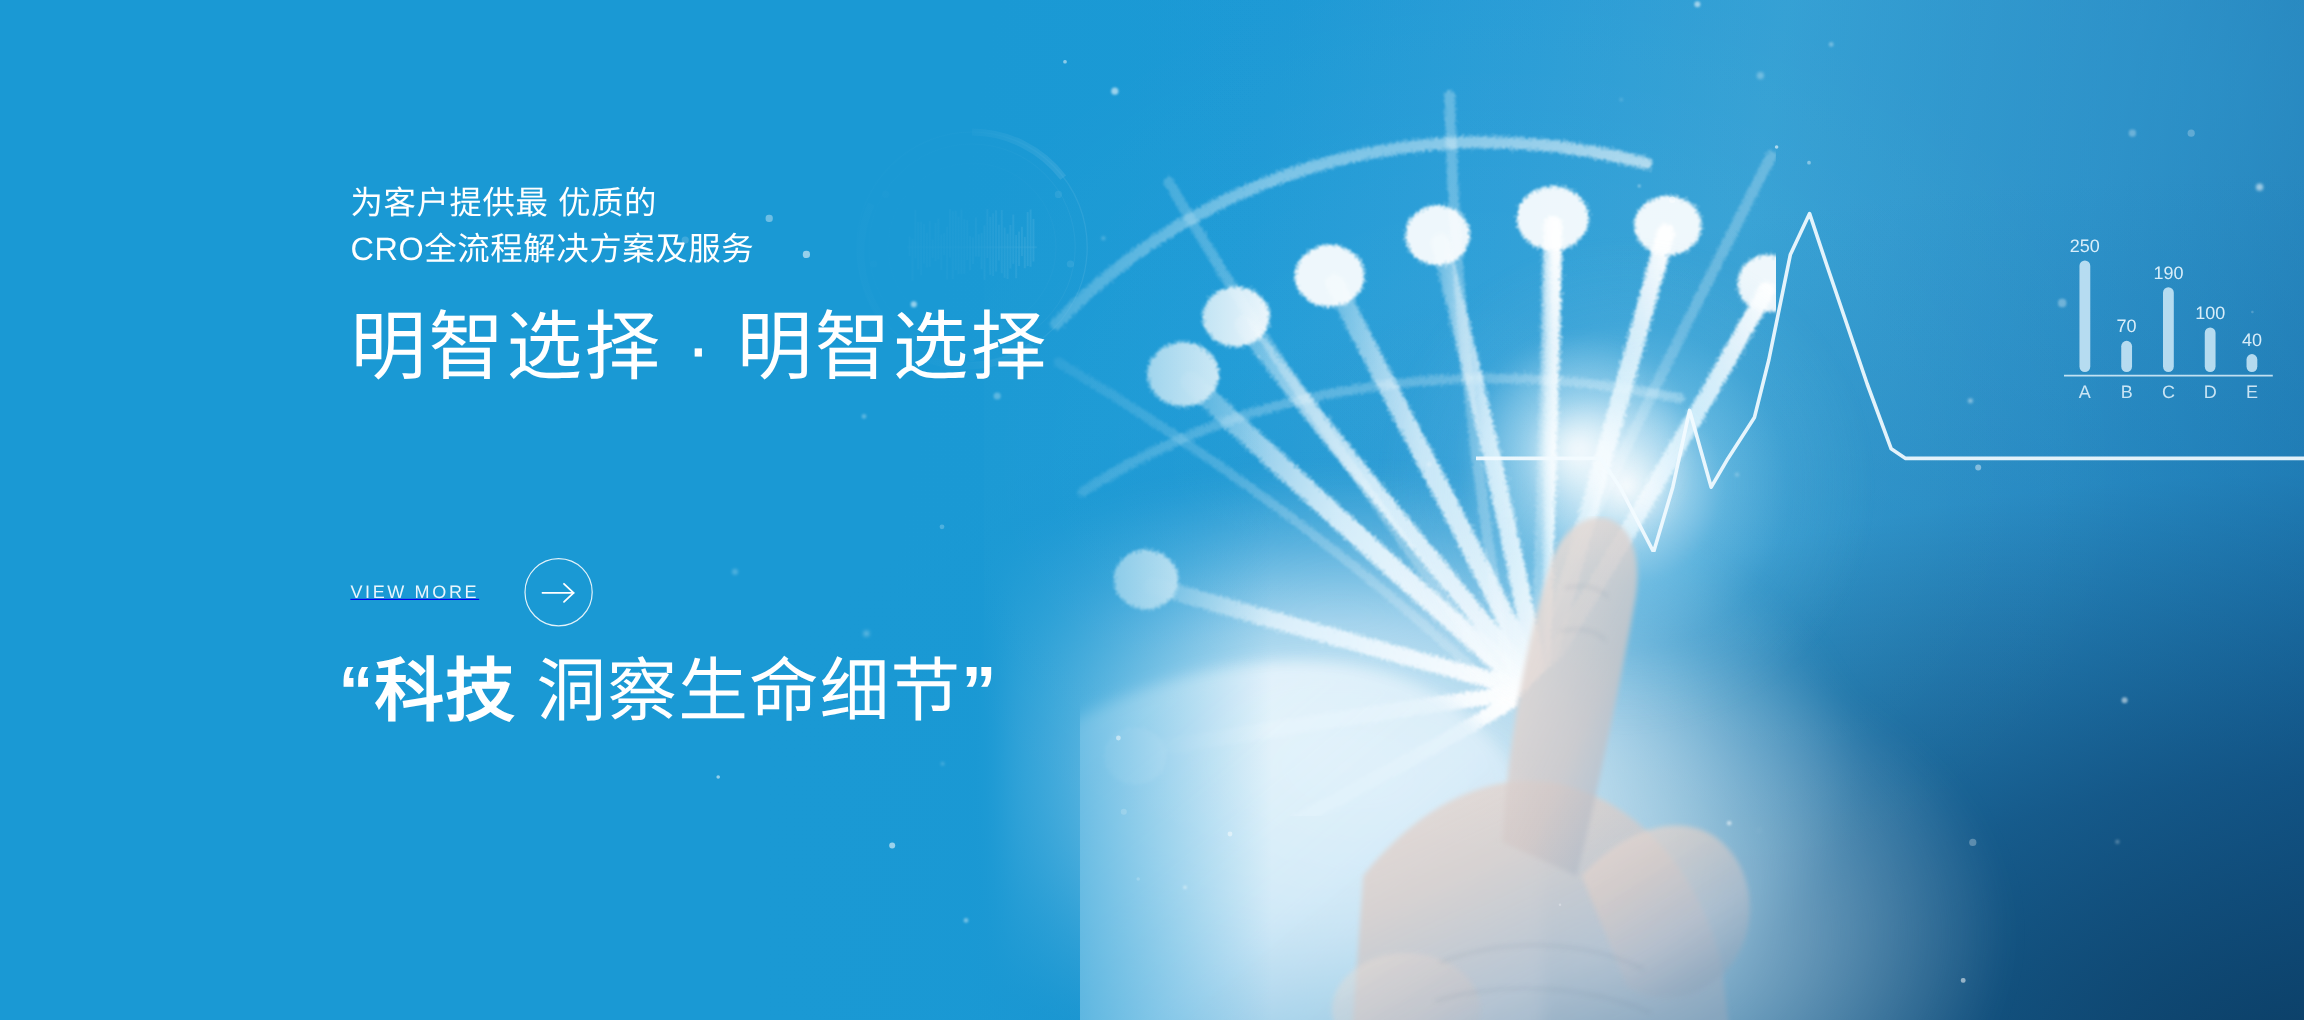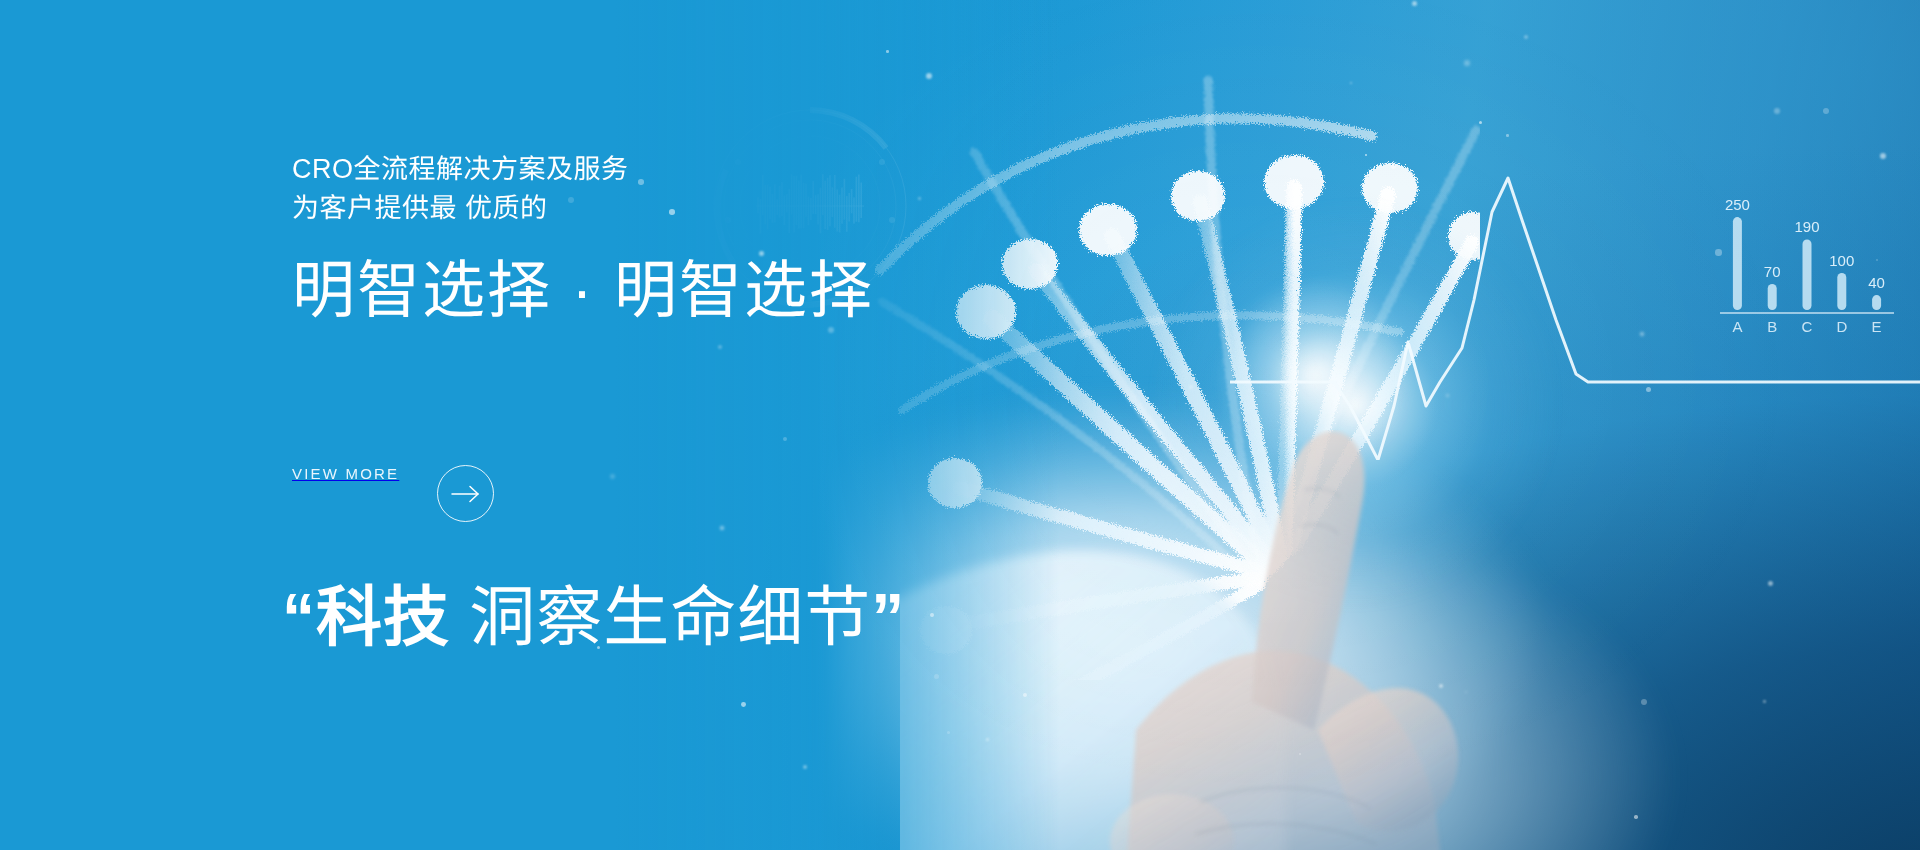--- a/index.html
+++ b/index.html
@@ -114,47 +114,46 @@
     font-weight:400;
     letter-spacing:2px;
     color:#ffffff;
     white-space:nowrap;
   }
 
   
   .viewmore{
     position:absolute;
     left:292px; top:465px;
-    display:flex; align-items:flex-start; gap:38px;
+    display:flex; align-items:center; gap:38px;
     cursor:pointer;
     user-select:none;
   }
   .viewmore-label{
     font-size:15px;
     letter-spacing:2.2px;
     color:#eaf6fd;
     font-weight:400;
   }
   .viewmore-circle{
     width:57px;height:57px;border-radius:50%;
     border:1.4px solid rgba(255,255,255,.88);
     display:flex;align-items:center;justify-content:center;
   }
   .viewmore-circle svg{display:block;}
 
   
   .quote{
     position:absolute;
     left:282px; top:545px;
-    font-size:66px;
+    font-size:58px;
     line-height:1.1;
     color:#ffffff;
     white-space:nowrap;
     letter-spacing:1px;
-    margin-top:36px;
   }
   .quote .mark{font-weight:700;}
   .quote .strong{font-weight:700;}
   .quote .light{font-weight:400;}
 
   
   .veil{
     position:absolute; left:820px; top:0; width:1100px; height:100%;
     background:radial-gradient(70% 70% at 40% 45%, rgba(255,255,255,.05) 0%, rgba(255,255,255,0) 70%);
     pointer-events:none;
@@ -442,22 +441,22 @@
       <i style="left: 720px; top: 526px; width: 3.6px; height: 3.6px; opacity: 0.66; filter: blur(1.6px);"></i>
       <i style="left: 1880px; top: 153px; width: 5.9px; height: 5.9px; opacity: 0.69; filter: blur(1.2px);"></i>
       <i style="left: 741px; top: 702px; width: 4.9px; height: 4.9px; opacity: 0.7; filter: blur(0.3px);"></i>
       <i style="left: 947px; top: 731px; width: 3.4px; height: 3.4px; opacity: 0.22; filter: blur(0.1px);"></i>
       <i style="left: 926px; top: 73px; width: 6.3px; height: 6.3px; opacity: 0.7; filter: blur(1px);"></i>
       <i style="left: 1439px; top: 684px; width: 4.2px; height: 4.2px; opacity: 0.63; filter: blur(0.8px);"></i>
       <i style="left: 568px; top: 197px; width: 6px; height: 6px; opacity: 0.2; filter: blur(0.3px);"></i>
     </div>
 
   <div class="copy">
+    <p class="subtitle">为客户提供最 优质的</p>
     <p class="subtitle">CRO全流程解决方案及服务</p>
-    <p class="subtitle">为客户提供最 优质的</p>
     <h1 class="headline">明智选择 · 明智选择</h1>
   </div>
 
   <a class="viewmore" href="#">
     <span class="viewmore-label">VIEW MORE</span>
     <span class="viewmore-circle">
       <svg width="30" height="18" viewBox="0 0 30 18" xmlns="http://www.w3.org/2000/svg">
         <g fill="none" stroke="#ffffff" stroke-width="1.5" stroke-linecap="round" stroke-linejoin="round">
           <line x1="1" y1="9" x2="27" y2="9"></line>
           <polyline points="19,1.5 27,9 19,16.5"></polyline>

